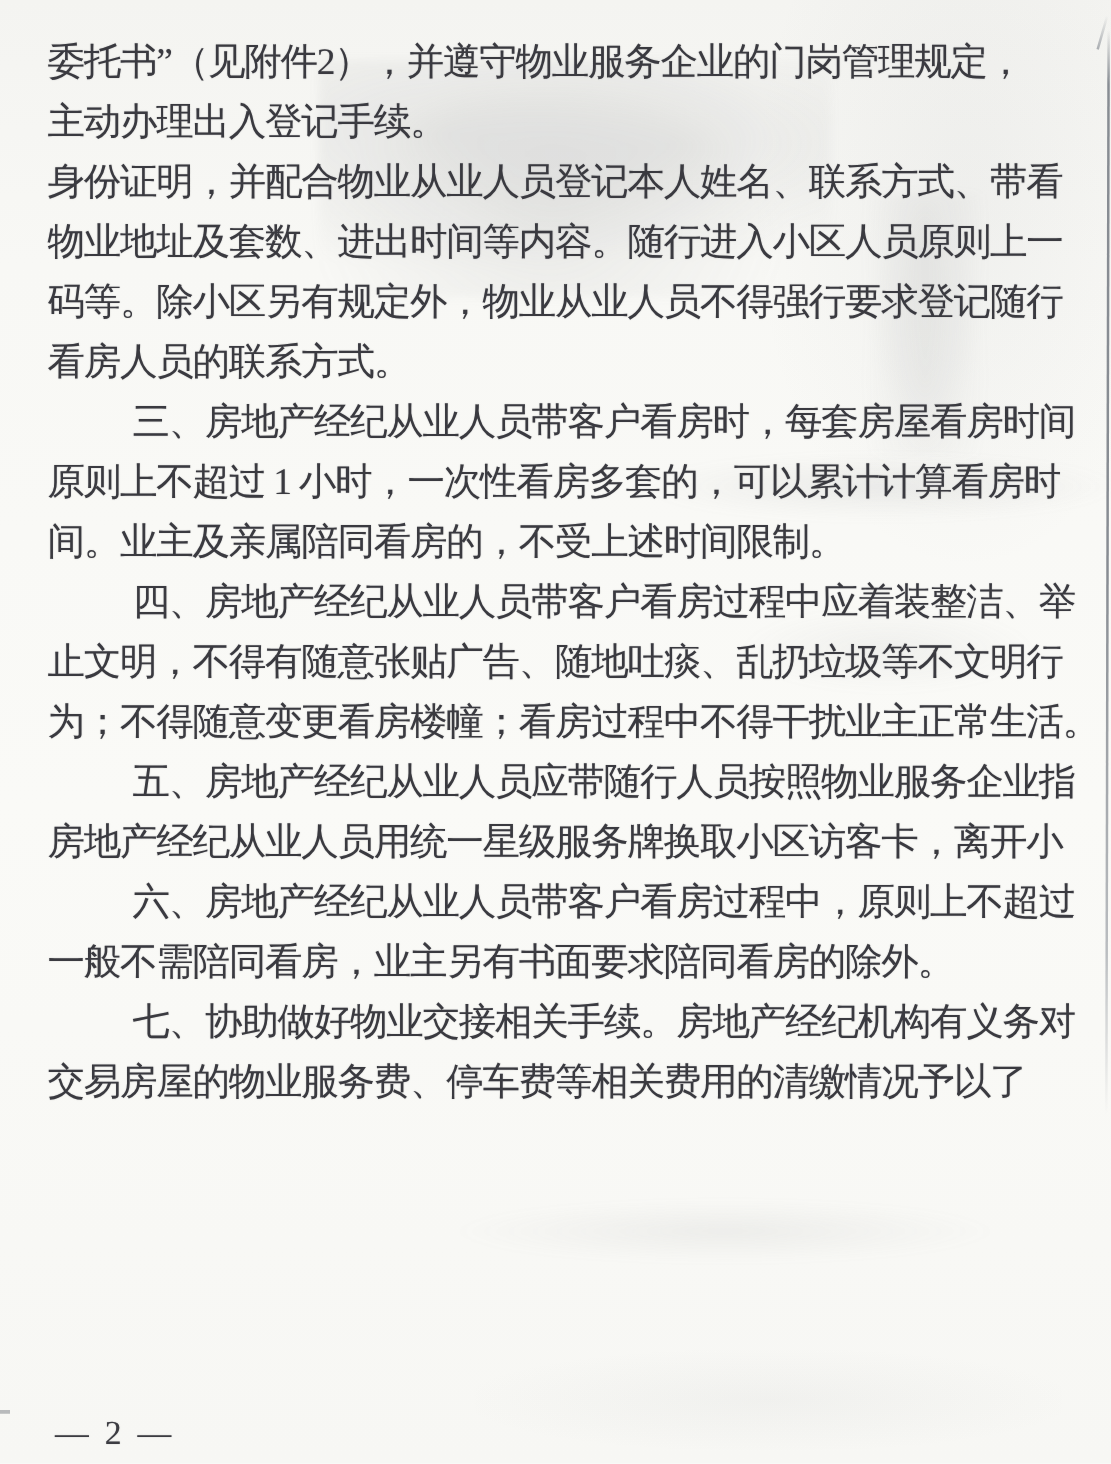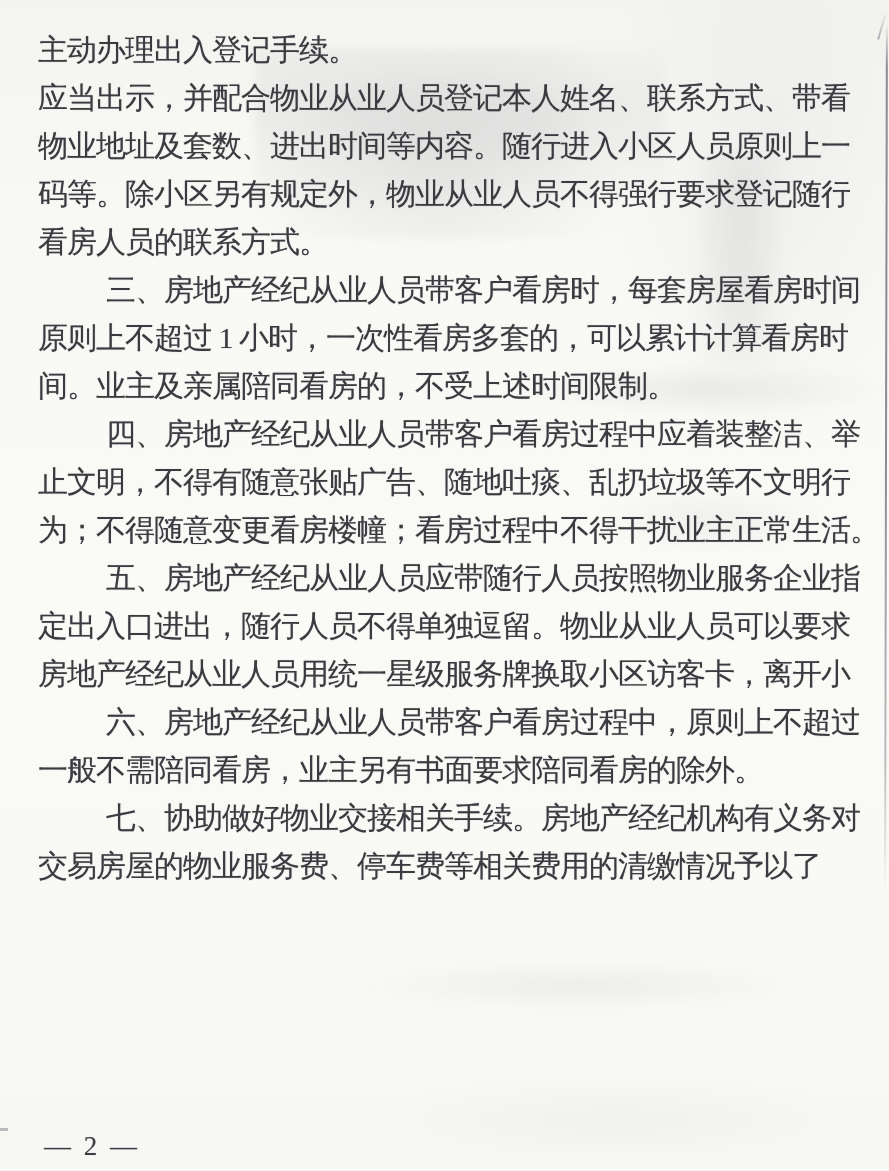--- a/index.html
+++ b/index.html
@@ -143,33 +143,33 @@
   <div class="smudge smudge-1"></div>
   <div class="smudge smudge-2"></div>
   <div class="smudge smudge-3"></div>
   <div class="smudge smudge-4"></div>
   <div class="smudge smudge-5"></div>
   <div class="scan-edge-curve"></div>
   <div class="scan-edge-line"></div>
   <div class="scan-mark-bottom-left"></div>
 
   <div class="doc-body">
+      <div class="doc-line">委托书”（见附件2），并遵守物业服务企业的门岗管理规定，</div>
       <div class="doc-line">主动办理出入登记手续。</div>
-      <div class="doc-line">应当出示，并配合物业从业人员登记本人姓名、联系方式、带看</div>
+      <div class="doc-line">身份证明，并配合物业从业人员登记本人姓名、联系方式、带看</div>
       <div class="doc-line">物业地址及套数、进出时间等内容。随行进入小区人员原则上一</div>
       <div class="doc-line">码等。除小区另有规定外，物业从业人员不得强行要求登记随行</div>
       <div class="doc-line">看房人员的联系方式。</div>
       <div class="doc-line indent">三、房地产经纪从业人员带客户看房时，每套房屋看房时间</div>
       <div class="doc-line">原则上不超过 1 小时，一次性看房多套的，可以累计计算看房时</div>
       <div class="doc-line">间。业主及亲属陪同看房的，不受上述时间限制。</div>
       <div class="doc-line indent">四、房地产经纪从业人员带客户看房过程中应着装整洁、举</div>
       <div class="doc-line">止文明，不得有随意张贴广告、随地吐痰、乱扔垃圾等不文明行</div>
       <div class="doc-line">为；不得随意变更看房楼幢；看房过程中不得干扰业主正常生活。</div>
       <div class="doc-line indent">五、房地产经纪从业人员应带随行人员按照物业服务企业指</div>
-      <div class="doc-line">定出入口进出，随行人员不得单独逗留。物业从业人员可以要求</div>
       <div class="doc-line">房地产经纪从业人员用统一星级服务牌换取小区访客卡，离开小</div>
       <div class="doc-line indent">六、房地产经纪从业人员带客户看房过程中，原则上不超过</div>
       <div class="doc-line">一般不需陪同看房，业主另有书面要求陪同看房的除外。</div>
       <div class="doc-line indent">七、协助做好物业交接相关手续。房地产经纪机构有义务对</div>
       <div class="doc-line">交易房屋的物业服务费、停车费等相关费用的清缴情况予以了</div>
     </div>
 
   <div class="page-number">— 2 —</div>
 </div>
 

